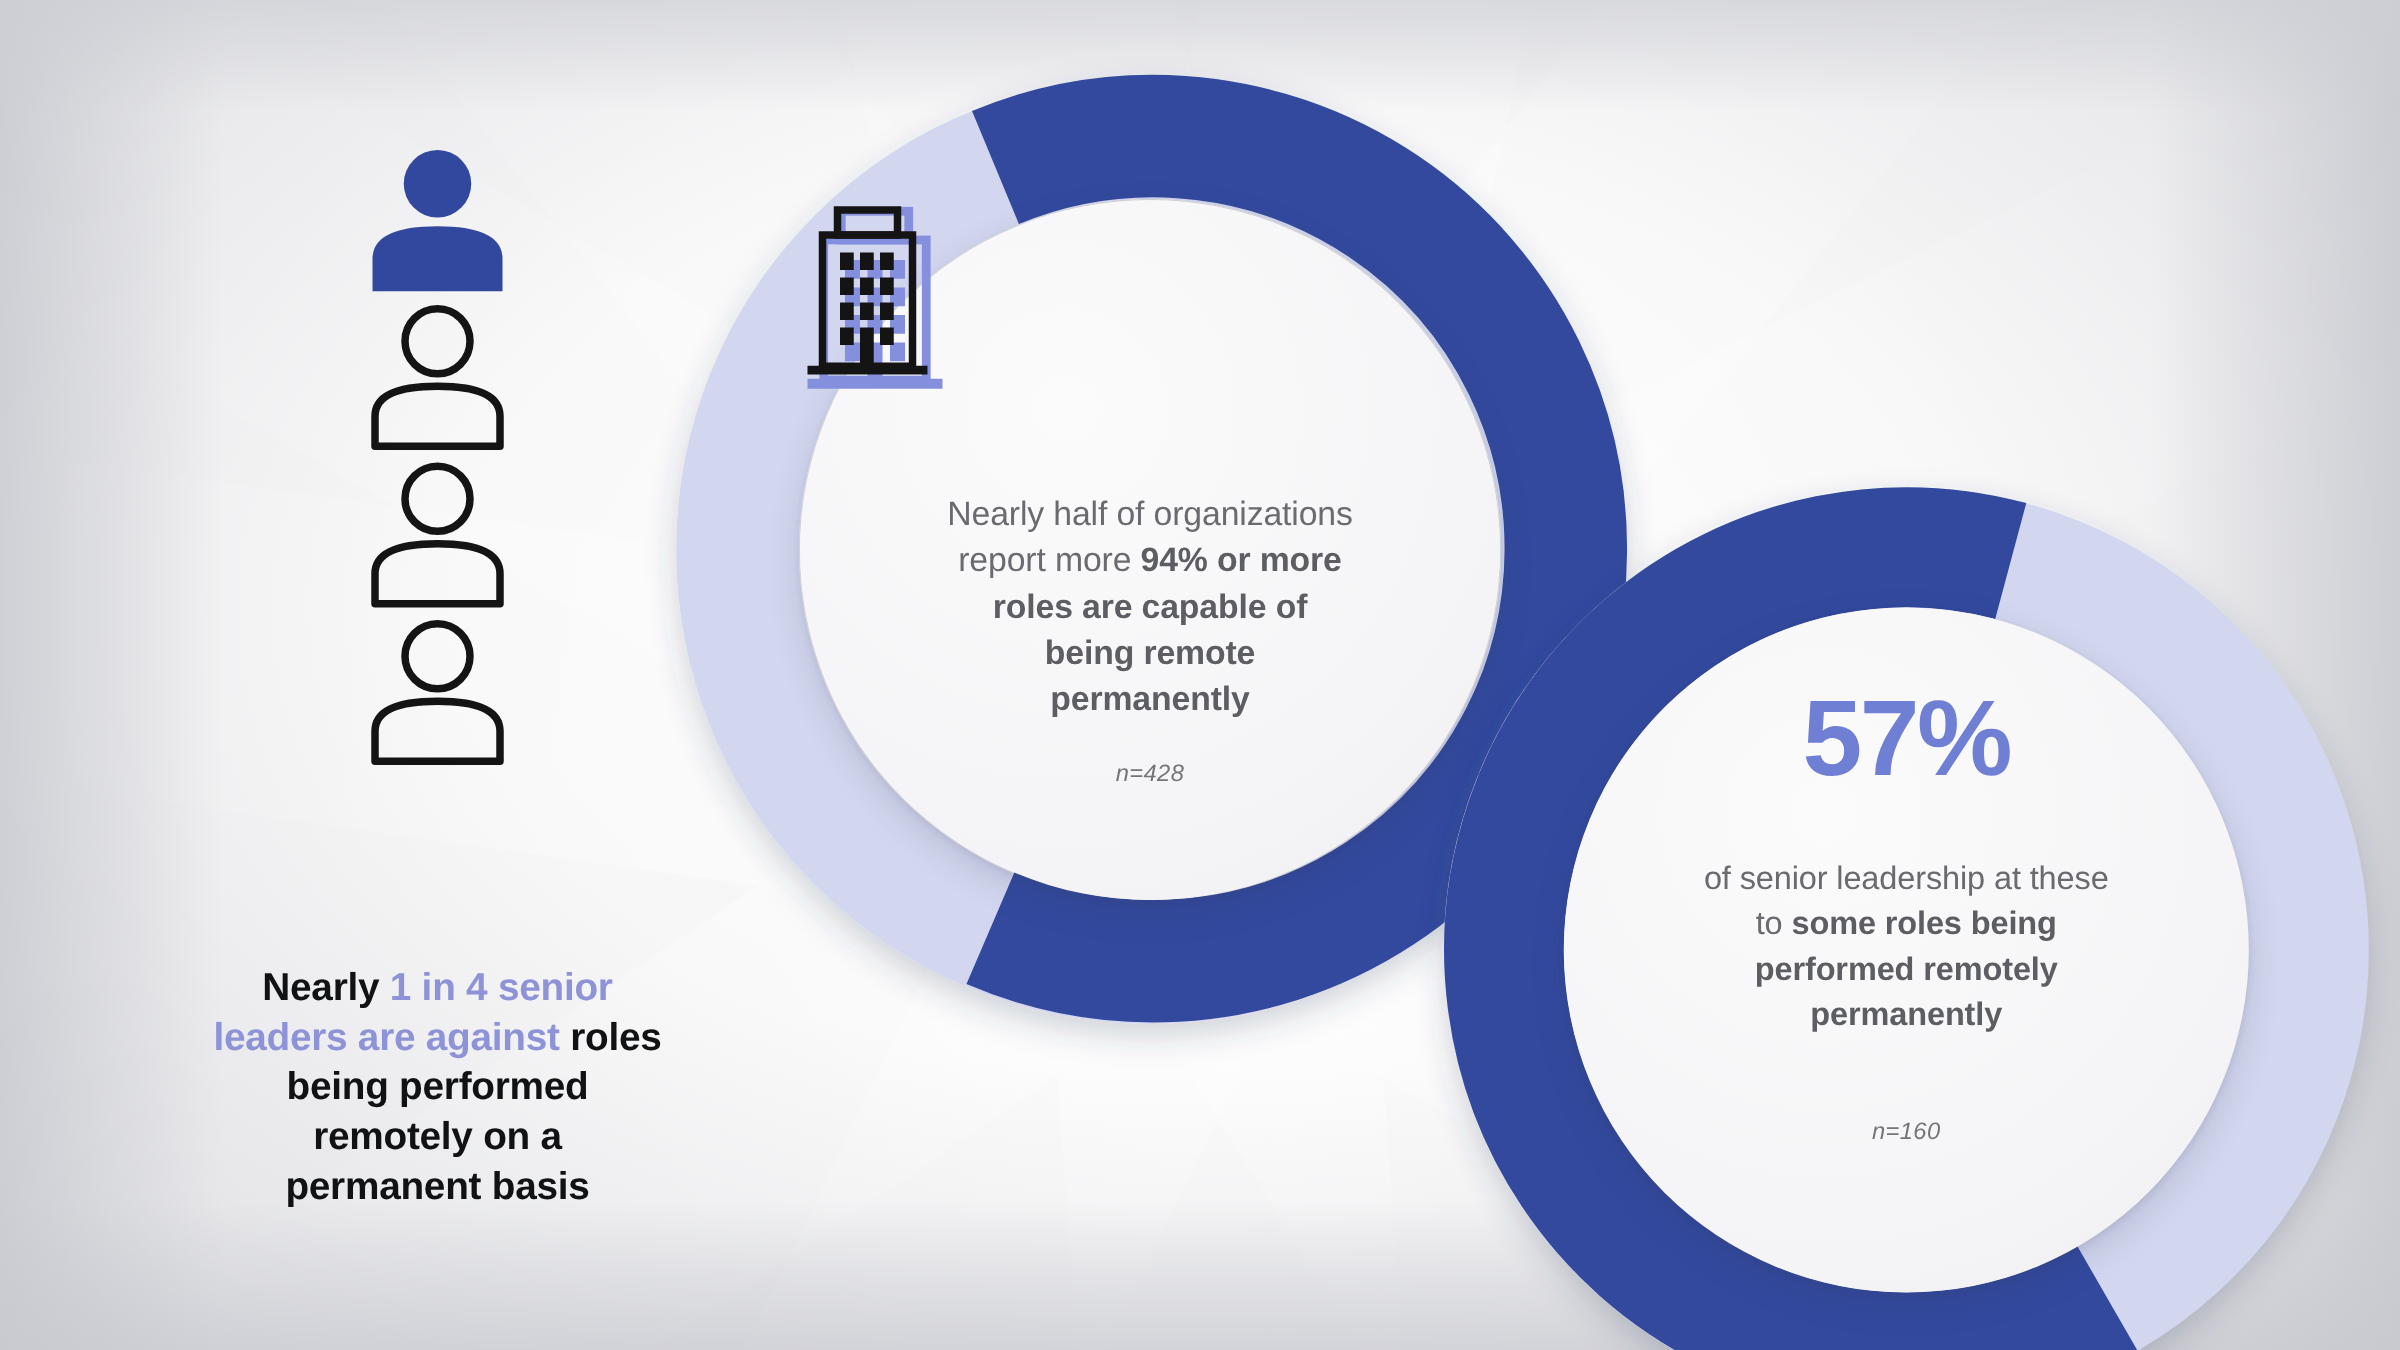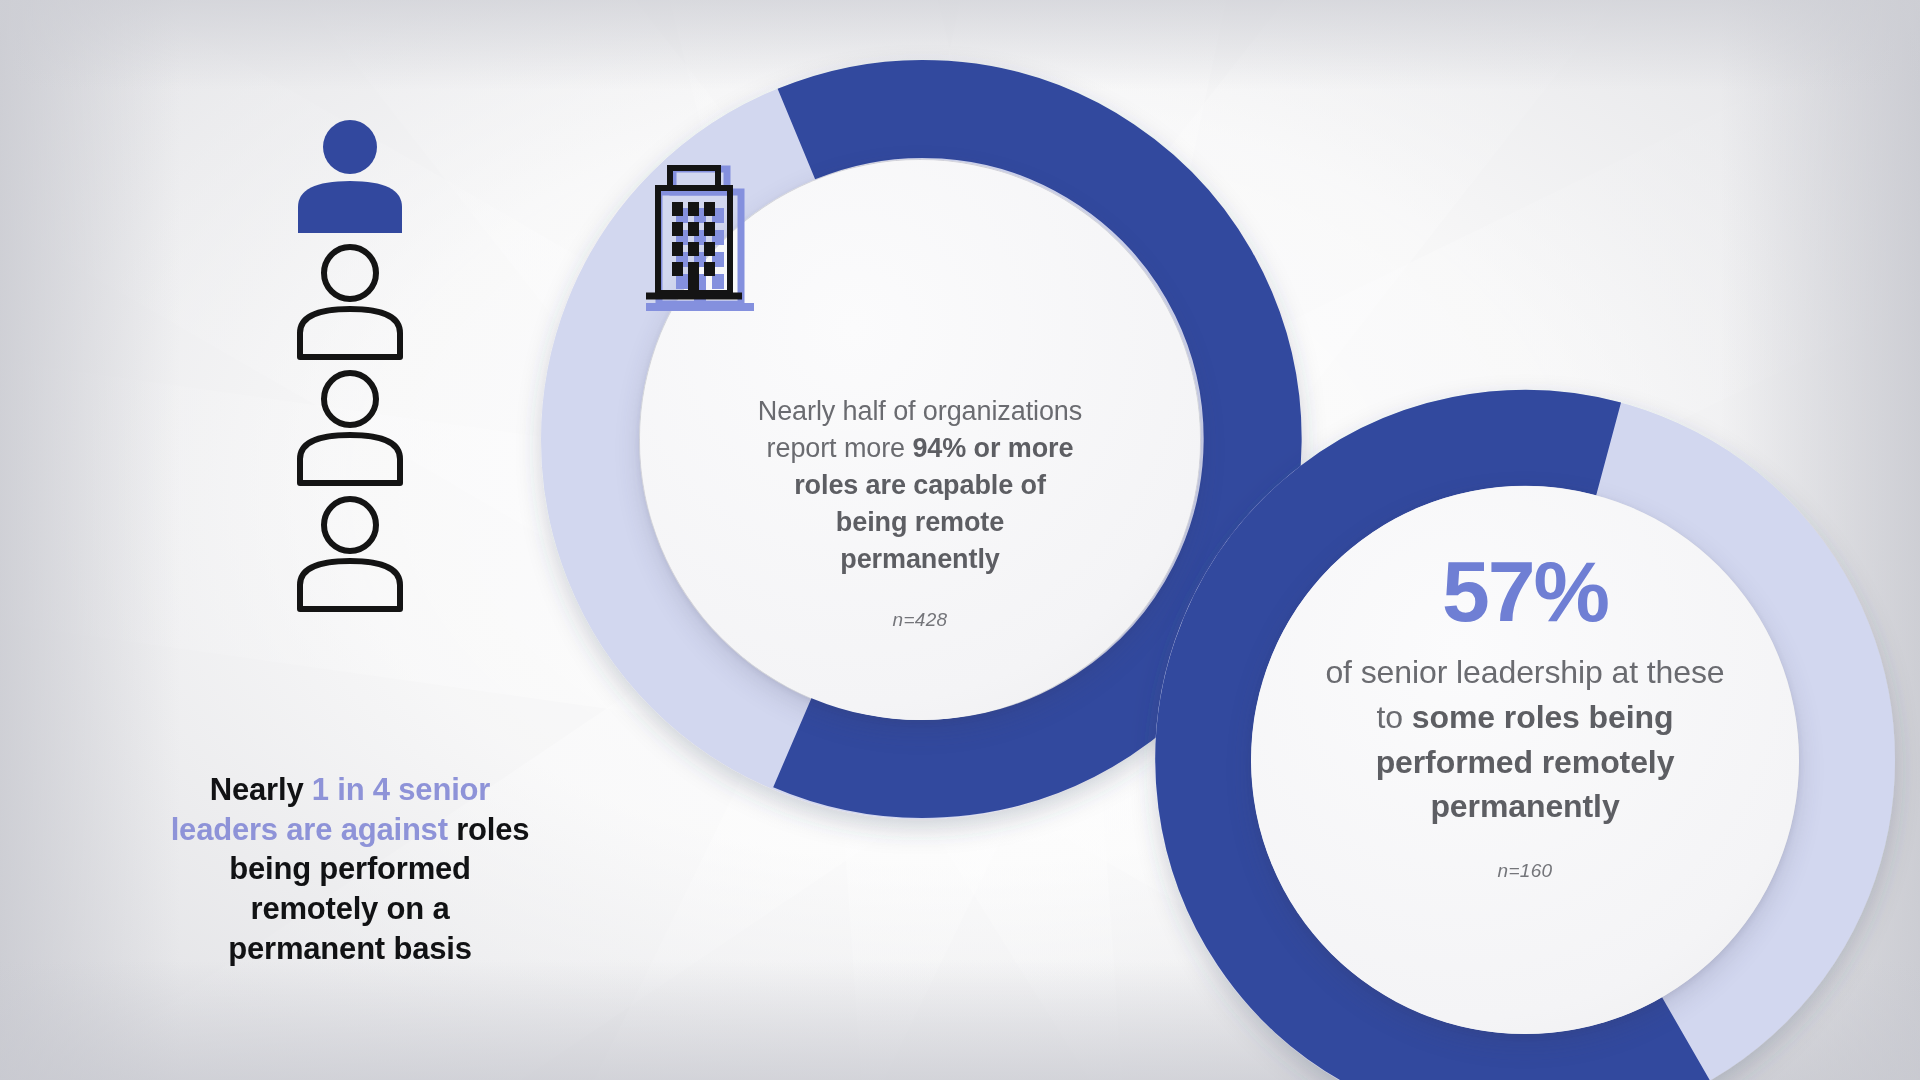--- a/index.html
+++ b/index.html
@@ -71,26 +71,26 @@
   .body-text {
     text-align:center; color:#6a6b70;
     font-size:27px; line-height:1.37; letter-spacing:-.1px;
     width:100%;
   }
   .body-text b { color:#5d5e63; font-weight:bold; }
   .nlabel { font-style:italic; font-size:19px; color:#74757a; margin-top:31px; letter-spacing:.3px; }
 
   
   #ring-right { left:1155px; top:390px; width:740px; height:740px; }
-  #disc-right { left:96px; top:96px; width:548px; height:548px; padding-top:62px; }
+  #disc-right { left:96px; top:96px; width:548px; height:548px; padding-top:62px;gap:34px; }
   #pct {
     font-size:86px; font-weight:bold; color:#6f7fd4;
     line-height:1; letter-spacing:-2px; margin-bottom:16px;
   }
-  #disc-right .body-text { font-size:32px; line-height:1.4; }
+  #disc-right .body-text { font-size:26px; line-height:1.4; }
 </style>
 </head>
 <body>
 
 <div id="bg">
   <div class="ray" style="transform:rotate(-172deg)"></div>
   <div class="ray" style="transform:rotate(-150deg)"></div>
   <div class="ray" style="transform:rotate(-128deg)"></div>
   <div class="ray" style="transform:rotate(-104deg)"></div>
   <div class="ray" style="transform:rotate(-78deg)"></div>

